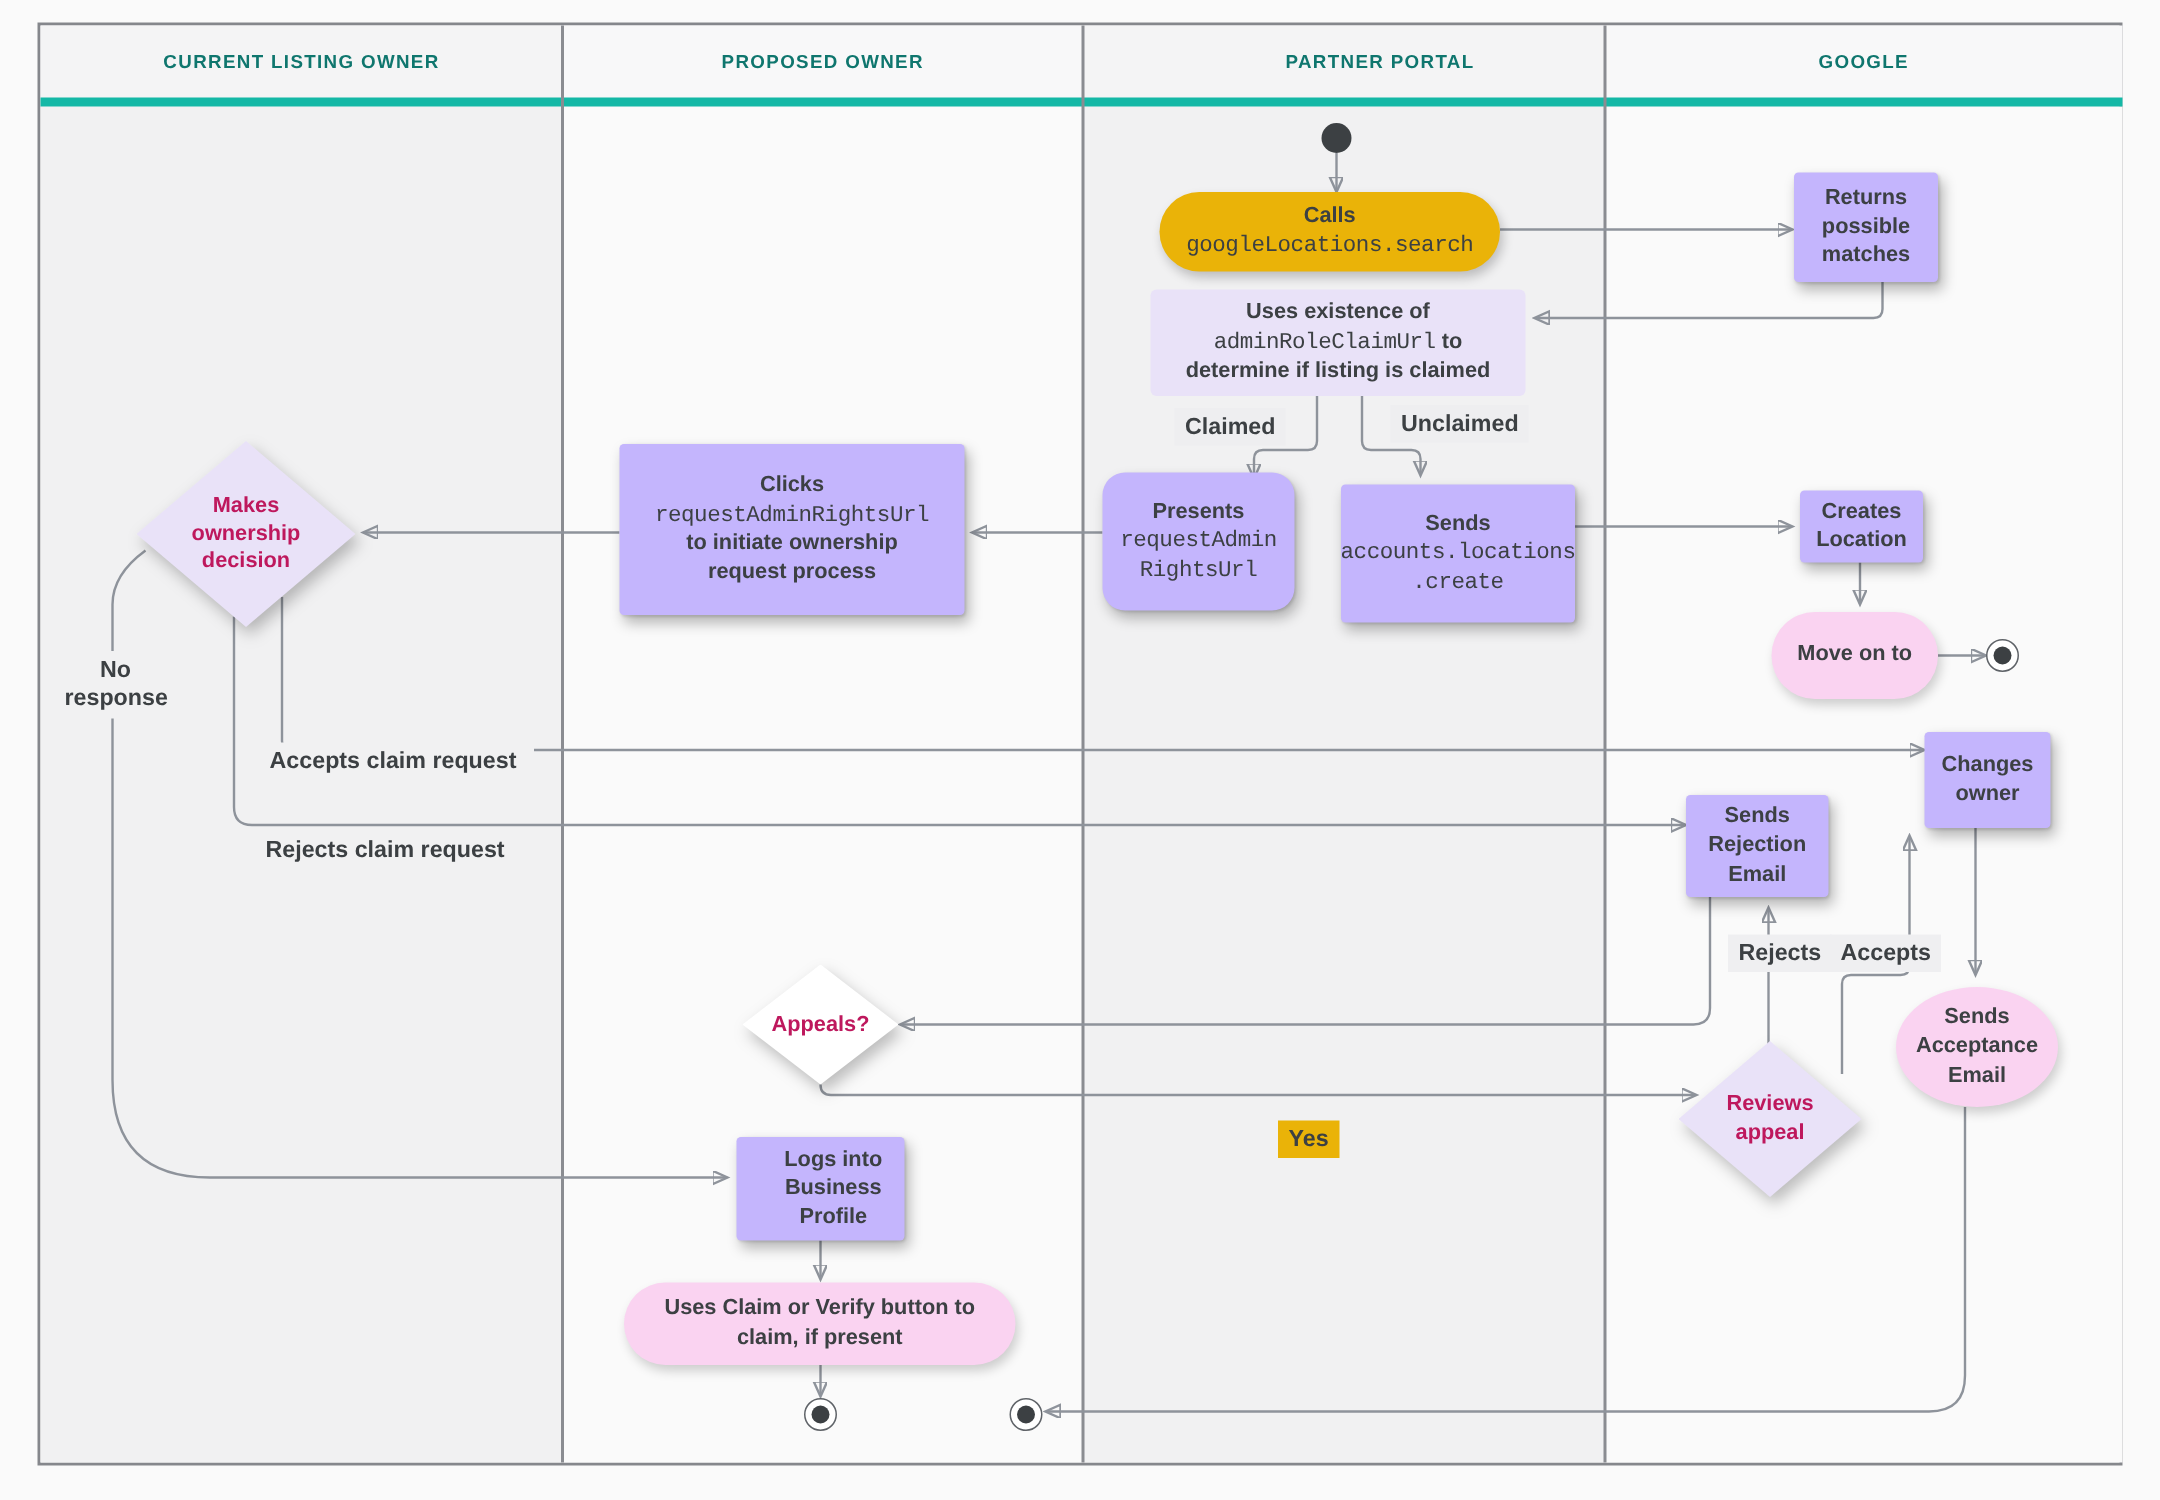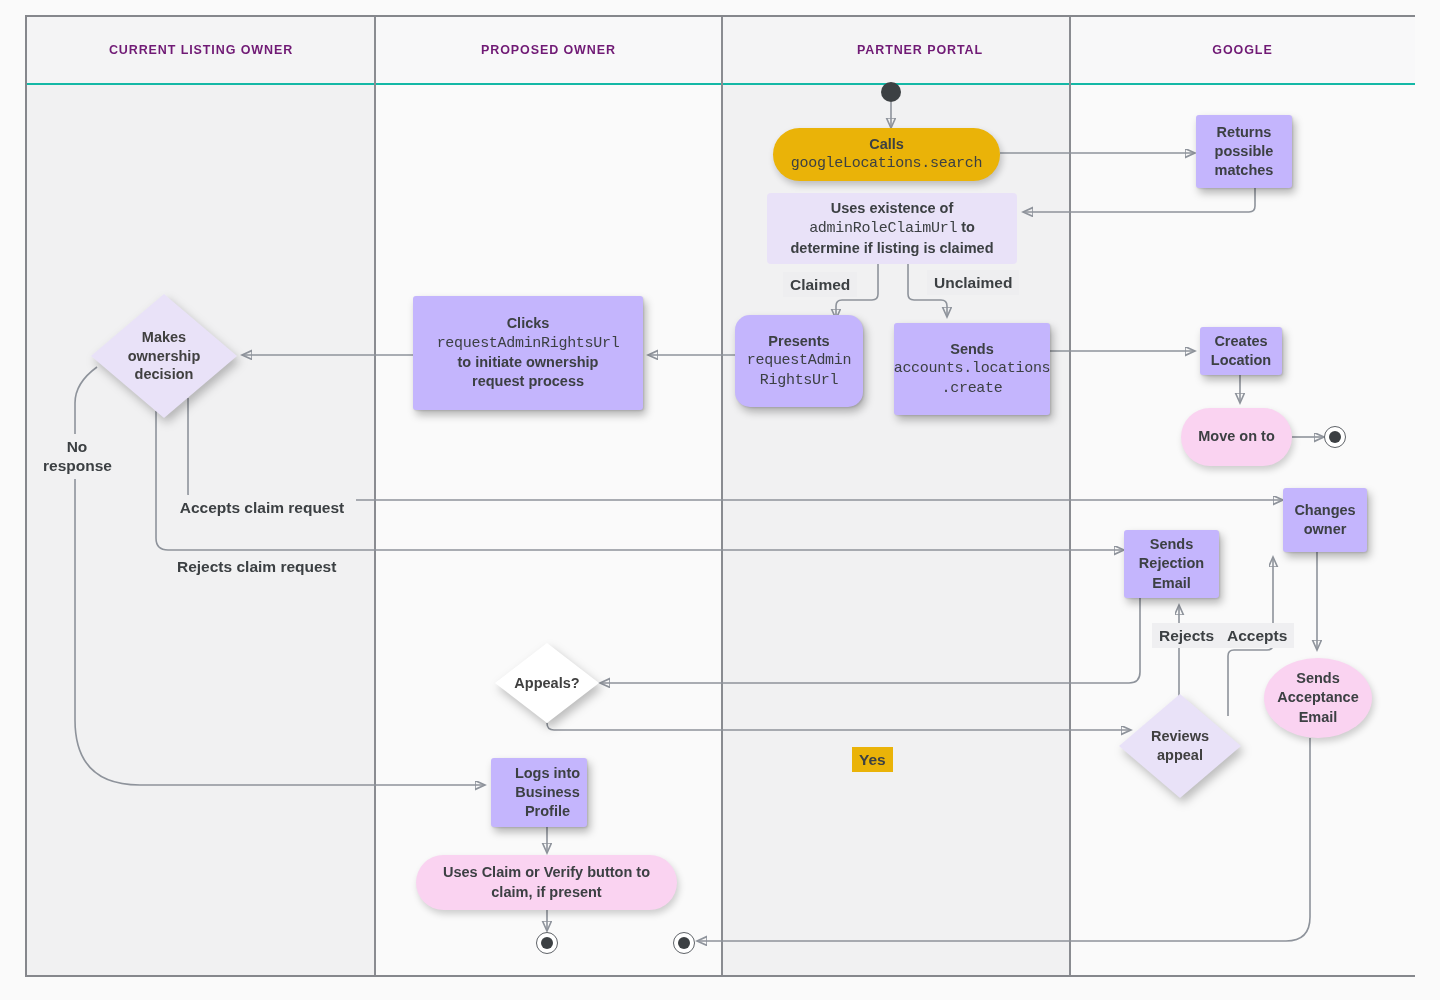--- a/index.html
+++ b/index.html
@@ -1,40 +1,40 @@
 <!DOCTYPE html>
 <html><head>
 <meta charset="utf-8">
 <style>
   * { margin:0; padding:0; box-sizing:border-box; }
   html,body { width:1440px; height:1000px; background:#fafafa; font-family:"Liberation Sans",sans-serif; }
   .canvas { position:relative; width:1440px; height:1000px; overflow:hidden; }
 
   .frame { position:absolute; left:25px; top:15px; width:1390px; height:962px; border:2px solid #85878c; }
   .lane-body { position:absolute; top:54px; bottom:0; }
-  .lane-head { position:absolute; top:0; height:68px; border-bottom:2px solid #14b8a6;
+  .lane-head { position:absolute; top:0; height:54px; border-bottom:6px solid #14b8a6;
                display:flex; align-items:center; justify-content:center;
-               font-size:12.5px; font-weight:700; letter-spacing:.9px; color:#701a75; }
+               font-size:12.5px; font-weight:700; letter-spacing:.9px; color:#0f766e; }
   .lane-sep { position:absolute; top:0; bottom:0; width:2px; background:#8a8c91; }
 
   svg.edges { position:absolute; left:0; top:0; width:1440px; height:1000px; }
   svg.edges path { fill:none; stroke:#8e939b; stroke-width:1.6; }
 
   .node { position:absolute; display:flex; flex-direction:column; align-items:center; justify-content:center;
           text-align:center; color:#3c4043; font-weight:700; font-size:14.5px; line-height:1.32; }
   .white { background:#c4b5fd; border-radius:3px; box-shadow:3px 5px 9px rgba(0,0,0,.28), 1px 1px 2px rgba(0,0,0,.12); }
   .teal  { background:#eab308; border-radius:27px; box-shadow:2px 4px 7px rgba(0,0,0,.22); }
   .pink  { background:#fad3f1; box-shadow:2px 4px 7px rgba(0,0,0,.18); }
   .lav   { background:#e9e2f8; border-radius:4px; }
   .mono  { font-family:"Liberation Mono","DejaVu Sans Mono",monospace; font-weight:400; font-size:15px; letter-spacing:-0.3px; }
 
   .dwrap { position:absolute; filter:drop-shadow(3px 5px 5px rgba(0,0,0,.25)); }
   .diamond { width:100%; height:100%; clip-path:polygon(50% 0, 100% 50%, 50% 100%, 0 50%);
              display:flex; align-items:center; justify-content:center; text-align:center;
-             color:#404040; font-weight:700; font-size:14.5px; line-height:1.3; }
+             color:#be185d; font-weight:700; font-size:14.5px; line-height:1.3; }
   .d-lav { background:#e9e2f8; } .d-white { background:#ffffff; }
 
   .elabel { position:absolute; font-weight:700; font-size:15.5px; color:#3c4043; white-space:nowrap;
             padding:3px 7px; line-height:1.25; }
   .patch { background:#eeeef0; }
   .darklane-bg { background:#f1f1f2; }
 
   .startnode { position:absolute; width:20px; height:20px; border-radius:50%; background:#3c4043; }
   .endnode { position:absolute; width:22px; height:22px; border-radius:50%; background:#ffffff;
              border:1.6px solid #5f6368; display:flex; align-items:center; justify-content:center; }
@@ -174,21 +174,21 @@
         <span>Appeals?</span>
       </div>
   </div>
 
   <div class="dwrap" style="left:1119px;top:694px;width:122px;height:104px;">
     <div class="diamond d-lav">
         <span style="width:72px;">Reviews appeal</span>
       </div>
   </div>
 
-  <div class="node white" style="left:491px;top:758px;width:96px;height:69px;padding-left:17px;">
+  <div class="node white" style="left:491px;top:758px;width:112px;height:69px;padding-left:17px;">
     <span style="width:78px;">Logs into Business Profile</span>
   </div>
 
   <div class="node pink" style="left:416px;top:855px;width:261px;height:55px;border-radius:28px;">
     <span style="width:235px;">Uses Claim or Verify button to claim, if present</span>
   </div>
 
   <div class="elabel patch" style="left:783px;top:272px;"><span>Claimed</span></div>
   <div class="elabel patch" style="left:927px;top:270px;"><span>Unclaimed</span></div>
   <div class="elabel darklane-bg" style="left:36px;top:434px;width:82px;white-space:normal;text-align:center;"><span>No response</span></div>

